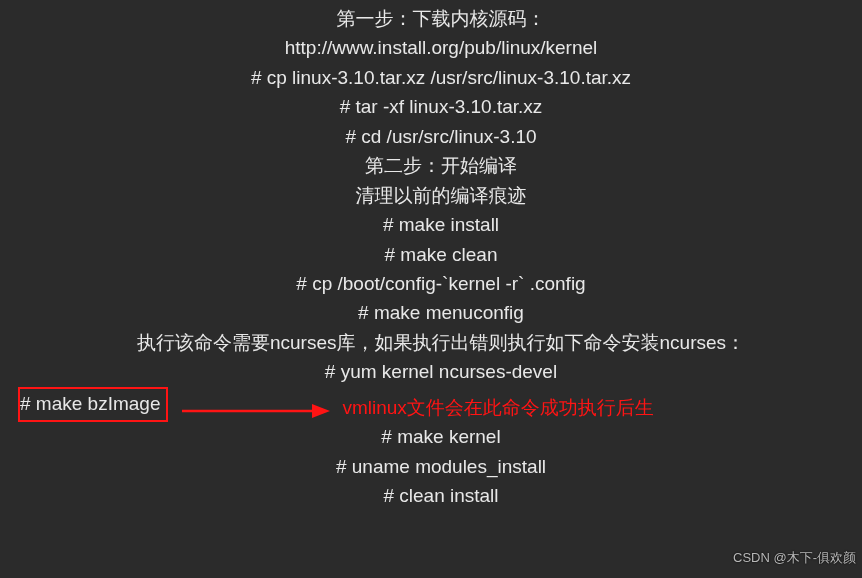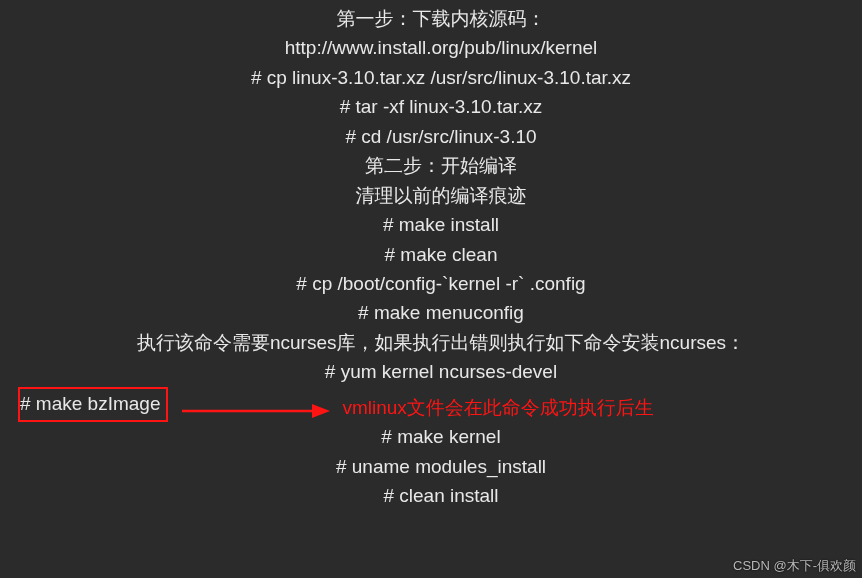--- a/index.html
+++ b/index.html
@@ -28,21 +28,21 @@
     margin-left: -2px;
   }
   .arrow-svg { flex: 0 0 auto; }
   .annotation {
     color: #ff1414;
     font-size: 19px;
   }
   .watermark {
     position: absolute;
     right: 6px;
-    bottom: 2px;
+    bottom: 10px;
     color: #b8b8b8;
     font-size: 13px;
     text-shadow: 0 0 2px #000;
   }
 </style>
 </head>
 <body>
 
 <div class="line">第一步：下载内核源码：</div>
 <div class="line">http://www.install.org/pub/linux/kernel</div>

